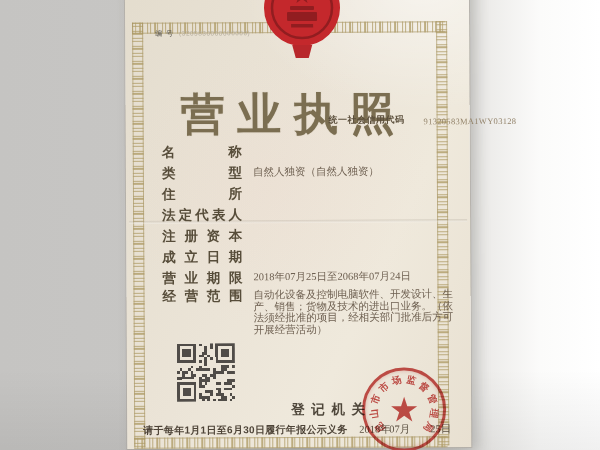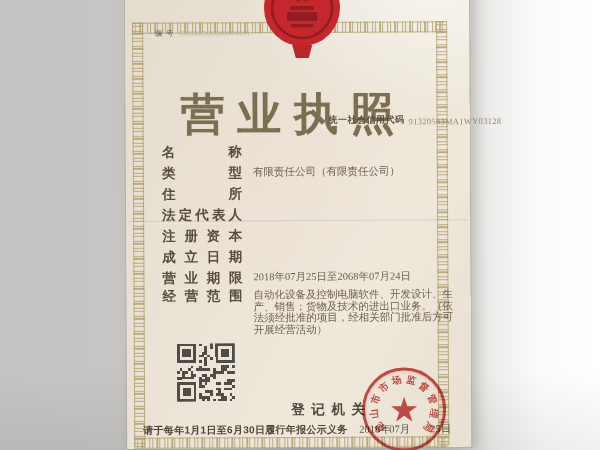--- a/index.html
+++ b/index.html
@@ -26,21 +26,21 @@
   .band-left{left:7px;top:74px;height:424px;}
   .band-right{left:311px;top:74px;height:424px;}
   .emblem{position:absolute;left:135px;top:14px;width:84px;height:100px;}
   .serial{position:absolute;left:30px;top:80px;font-size:7px;color:#55524a;letter-spacing:1px;white-space:nowrap;}
   .serial .num{color:#b5ad9d;letter-spacing:.5px;margin-left:5px;font-size:6.5px;}
   .title{position:absolute;left:55px;top:108px;width:214px;font-size:44px;font-weight:bold;color:#7b6e51;
     text-shadow:0 0 1px rgba(123,110,81,.4);}
   [data-spread]{display:flex;justify-content:space-between;}
   .code-line{position:absolute;left:166px;top:166px;white-space:nowrap;display:flex;align-items:flex-end;padding-left:37px;}
   .code-line .lbl{font-size:9px;font-weight:bold;color:#5a4e3b;letter-spacing:.5px;}
-  .code-line .code{font-size:8.5px;color:#93836a;margin-left:4px;letter-spacing:.3px;font-family:"Liberation Serif",serif;}
+  .code-line .code{font-size:8.5px;color:#93836a;margin-left:19px;letter-spacing:.3px;font-family:"Liberation Serif",serif;}
   .rows{position:absolute;left:0;top:0;width:100%;height:100%;}
   .row{position:absolute;left:36px;display:flex;align-items:flex-start;}
   .row .lab{width:80px;font-size:13.5px;font-weight:bold;color:#574d3a;flex:none;}
   .row .val{margin-left:11px;width:204px;font-size:10.5px;line-height:11.5px;color:#6e6051;
     font-family:"Liberation Serif",serif;padding-top:2px;}
   .row:nth-child(1){top:195px}.row:nth-child(2){top:216px}.row:nth-child(3){top:237px}
   .row:nth-child(4){top:258px}.row:nth-child(5){top:279px}.row:nth-child(6){top:300px}
   .row:nth-child(7){top:321px}.row:nth-child(8){top:339px}
   .qr{position:absolute;left:50px;top:395px;width:58px;height:58px;opacity:.88;}
   .registrar{position:absolute;left:164px;top:453px;width:74px;font-size:13.5px;font-weight:bold;color:#4e463a;}
@@ -103,21 +103,21 @@
         <span class="lab" data-spread="">
             <span>名</span>
             <span>称</span>
           </span>
       </div>
       <div class="row">
         <span class="lab" data-spread="">
             <span>类</span>
             <span>型</span>
           </span>
-        <span class="val">有限责任公司（有限责任公司）</span>
+        <span class="val">自然人独资（自然人独资）</span>
       </div>
       <div class="row">
         <span class="lab" data-spread="">
             <span>住</span>
             <span>所</span>
           </span>
       </div>
       <div class="row">
         <span class="lab" data-spread="">
             <span>法</span>

